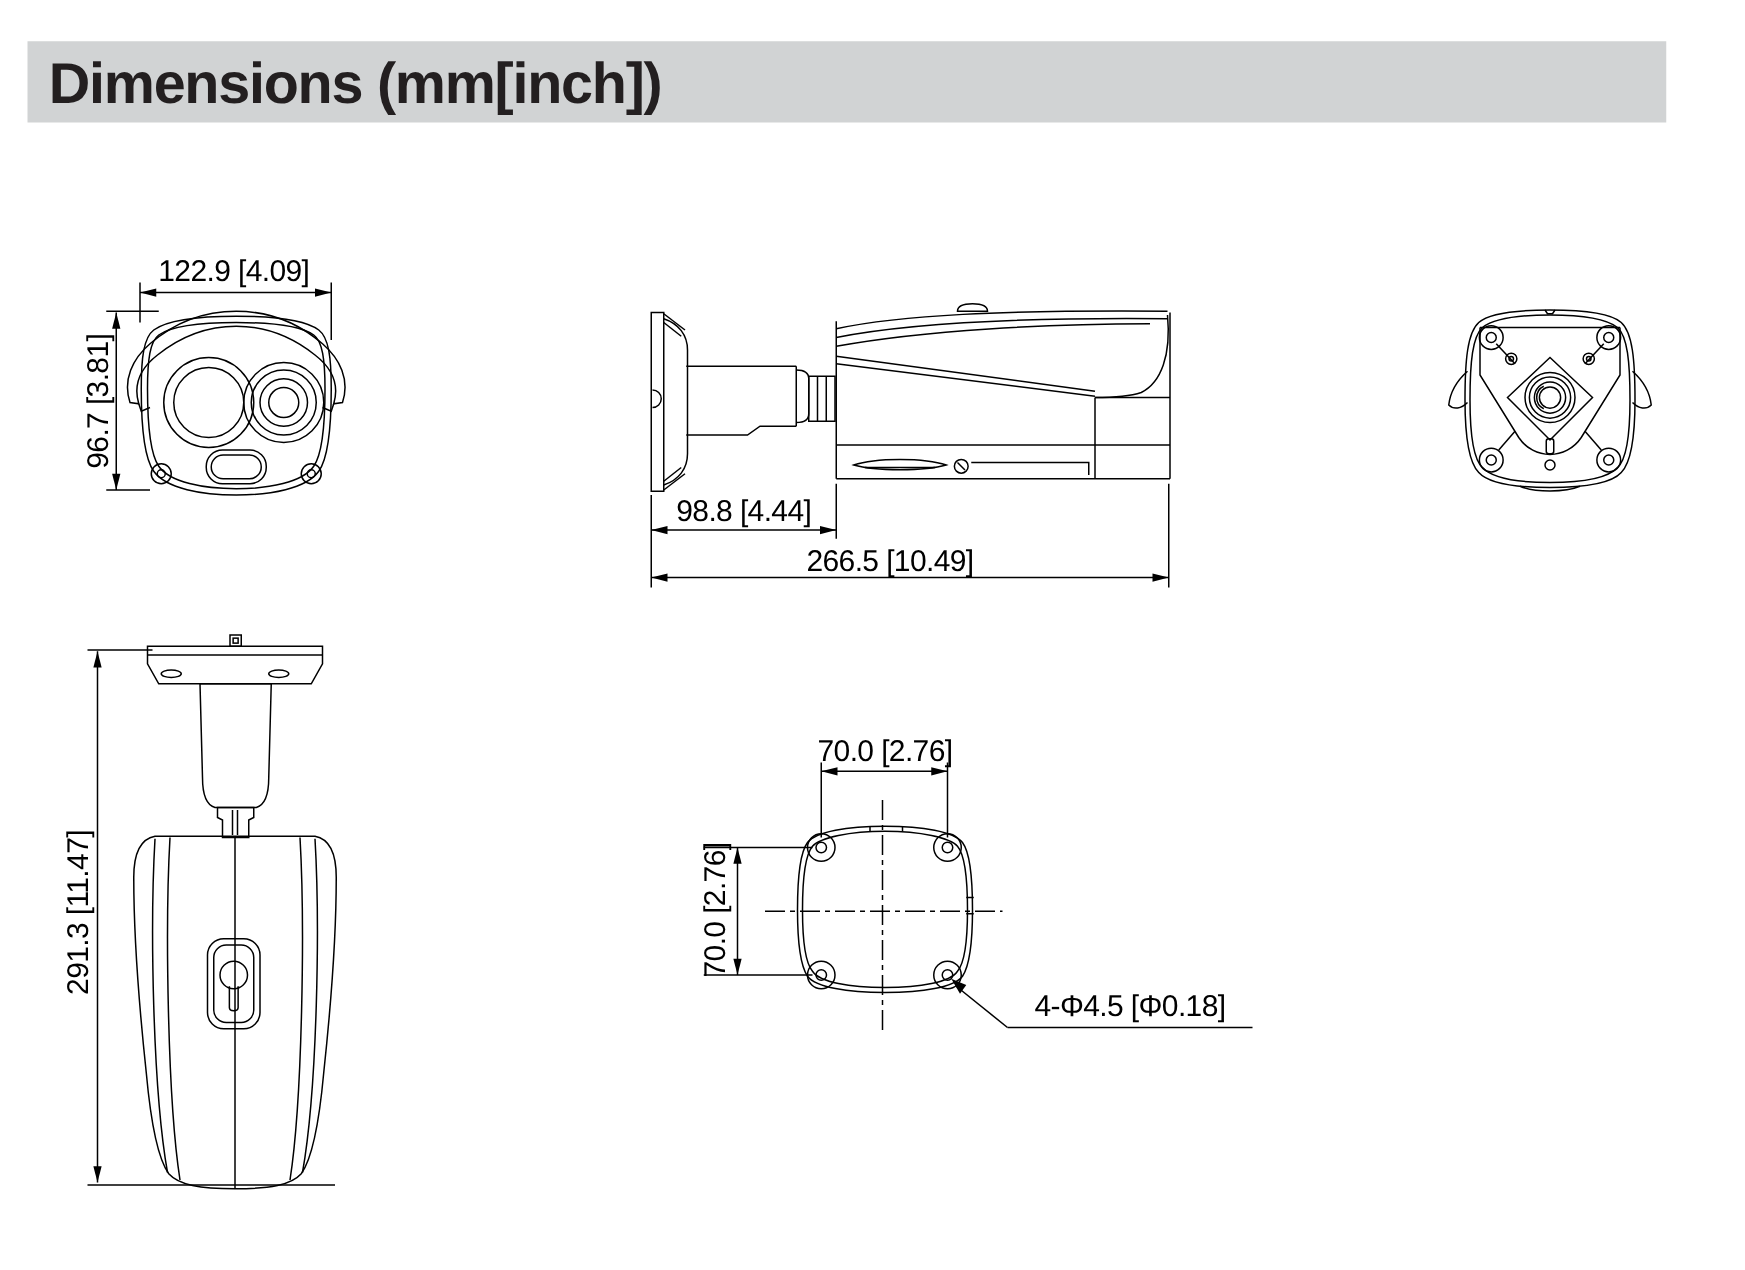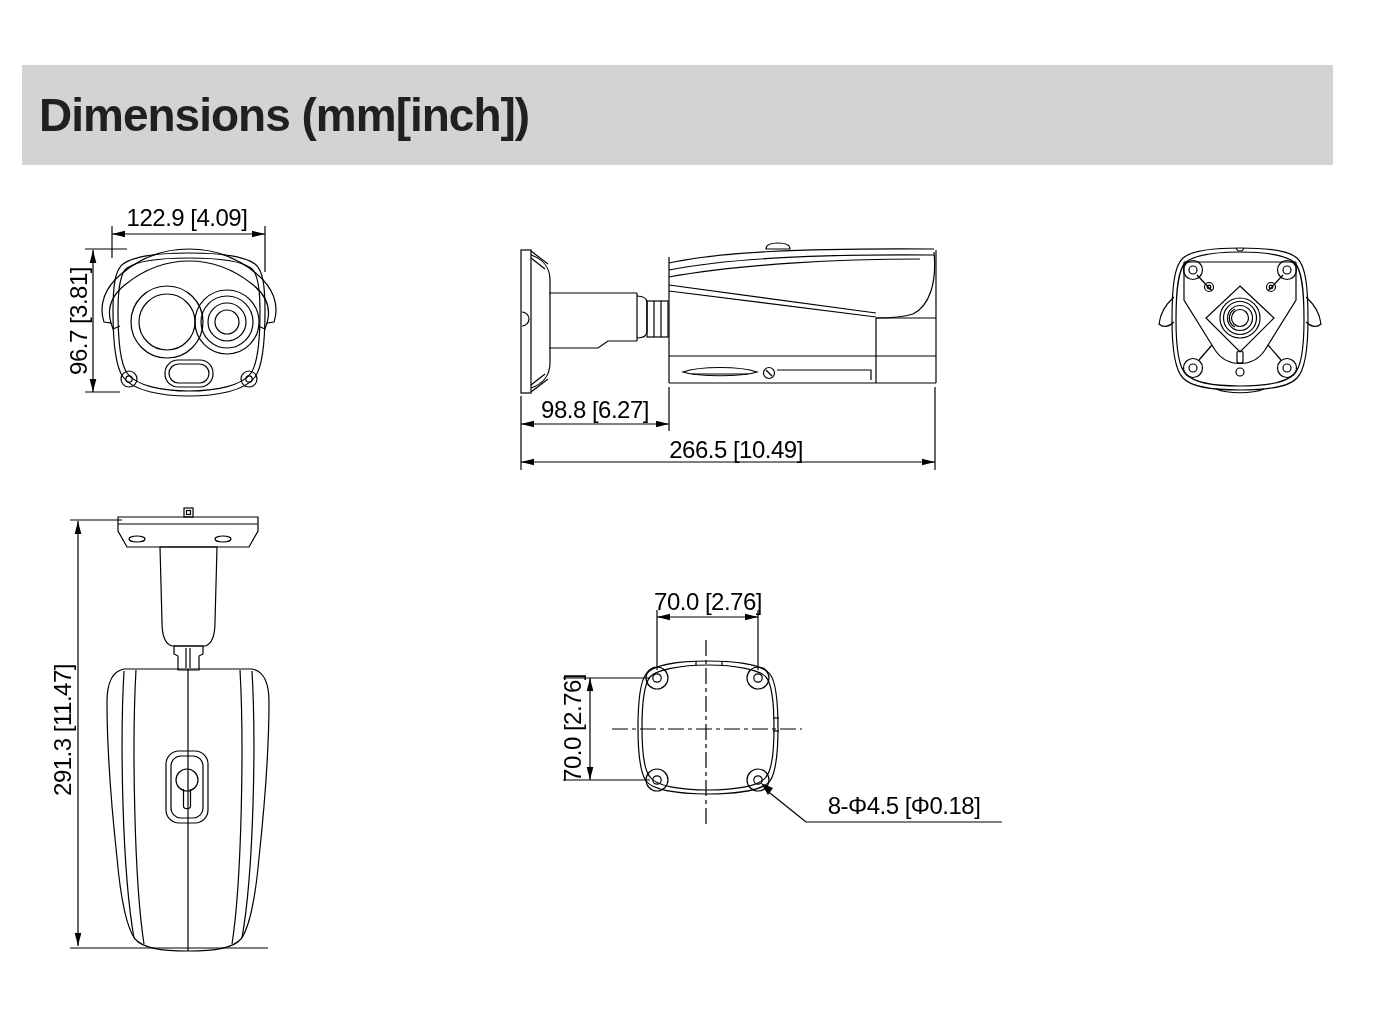--- a/index.html
+++ b/index.html
@@ -1,19 +1,19 @@
 <!DOCTYPE html>
 <html><head>
 <meta charset="utf-8">
 <style>
   html,body{margin:0;padding:0;background:#ffffff;}
   .page{position:relative;width:1396px;height:1016px;background:#fff;overflow:hidden;
         font-family:"Liberation Sans",sans-serif;}
-  .header-bar{position:absolute;left:22px;top:33px;width:1311px;height:100px;
-        background:#d1d3d4;display:flex;align-items:center;margin-top:32px;}
+  .header-bar{position:absolute;left:22px;top:33px;width:1311px;height:65px;
+        background:#d1d3d4;display:flex;align-items:center;}
   .header-title{font-size:46px;font-weight:700;color:#231f20;padding-left:17px;
         letter-spacing:-1px;}
   .view-svg{position:absolute;}
   .dim-label{position:absolute;font-size:24px;color:#000;white-space:nowrap;
         transform:translate(-50%,-50%);letter-spacing:-0.5px;}
   .dim-label.rot{transform:translate(-50%,-50%) rotate(-90deg);}
   svg path, svg line, svg rect, svg circle, svg ellipse, svg polyline{
         fill:none;stroke:#000;stroke-width:1.2;}
   svg polygon{fill:#000;stroke:none;}
 </style>
@@ -122,22 +122,22 @@
       <line x1="669" y1="387" x2="669" y2="431" stroke-width="1"></line>
       <line x1="935" y1="387" x2="935" y2="470" stroke-width="1"></line>
       <line x1="521" y1="424" x2="669" y2="424"></line>
       <polygon points="521,424 534,420.7 534,427.3"></polygon>
       <polygon points="669,424 656,420.7 656,427.3"></polygon>
       <line x1="521" y1="462" x2="935" y2="462"></line>
       <polygon points="521,462 534,458.7 534,465.3"></polygon>
       <polygon points="935,462 922,458.7 922,465.3"></polygon>
     </g>
   </svg>
-  <div class="dim-label" style="left:595px;top:410px;">98.8 [6.27]</div>
-  <div class="dim-label" style="left:736px;top:450px;">266.5 [10.49]</div>
+  <div class="dim-label" style="left:595px;top:410px;">98.8 [4.44]</div>
+  <div class="dim-label" style="left:712px;top:450px;">266.5 [10.49]</div>
 
   <svg class="view-svg" style="left:1150px;top:233px;" width="180" height="170" viewBox="1150 233 180 170">
     <g>
       <path d="M 1174 297 C 1165 305 1160 315 1159 324 C 1163 328 1169 327 1174 322" fill="#fff" stroke-width="1.5"></path>
       <path d="M 1306 297 C 1315 305 1320 315 1321 324 C 1317 328 1311 327 1306 322" fill="#fff" stroke-width="1.5"></path>
     </g>
     <g>
       <path d="M 1172 320 C 1172 288 1174 266 1183 258 C 1192 250 1214 248 1240 248 C 1266 248 1288 250 1297 258
                C 1306 266 1308 288 1308 320 C 1308 346 1306 369 1297 378 C 1288 388 1264 390 1240 390
                C 1216 390 1192 388 1183 378 C 1174 369 1172 346 1172 320 Z" fill="#fff" stroke-width="2"></path>
@@ -264,15 +264,15 @@
         <circle cx="758" cy="780" r="4.2"></circle>
     </g>
     <g>
       <polygon points="761,783 768,795 773,788"></polygon>
       <line x1="765" y1="789" x2="806" y2="822"></line>
       <line x1="806" y1="822" x2="1002" y2="822"></line>
     </g>
   </svg>
   <div class="dim-label" style="left:708px;top:602px;">70.0 [2.76]</div>
   <div class="dim-label rot" style="left:573px;top:728px;">70.0 [2.76]</div>
-  <div class="dim-label" style="left:904px;top:806px;">8-Φ4.5 [Φ0.18]</div>
+  <div class="dim-label" style="left:904px;top:806px;">4-Φ4.5 [Φ0.18]</div>
 
 </div>
 
 </body></html>

